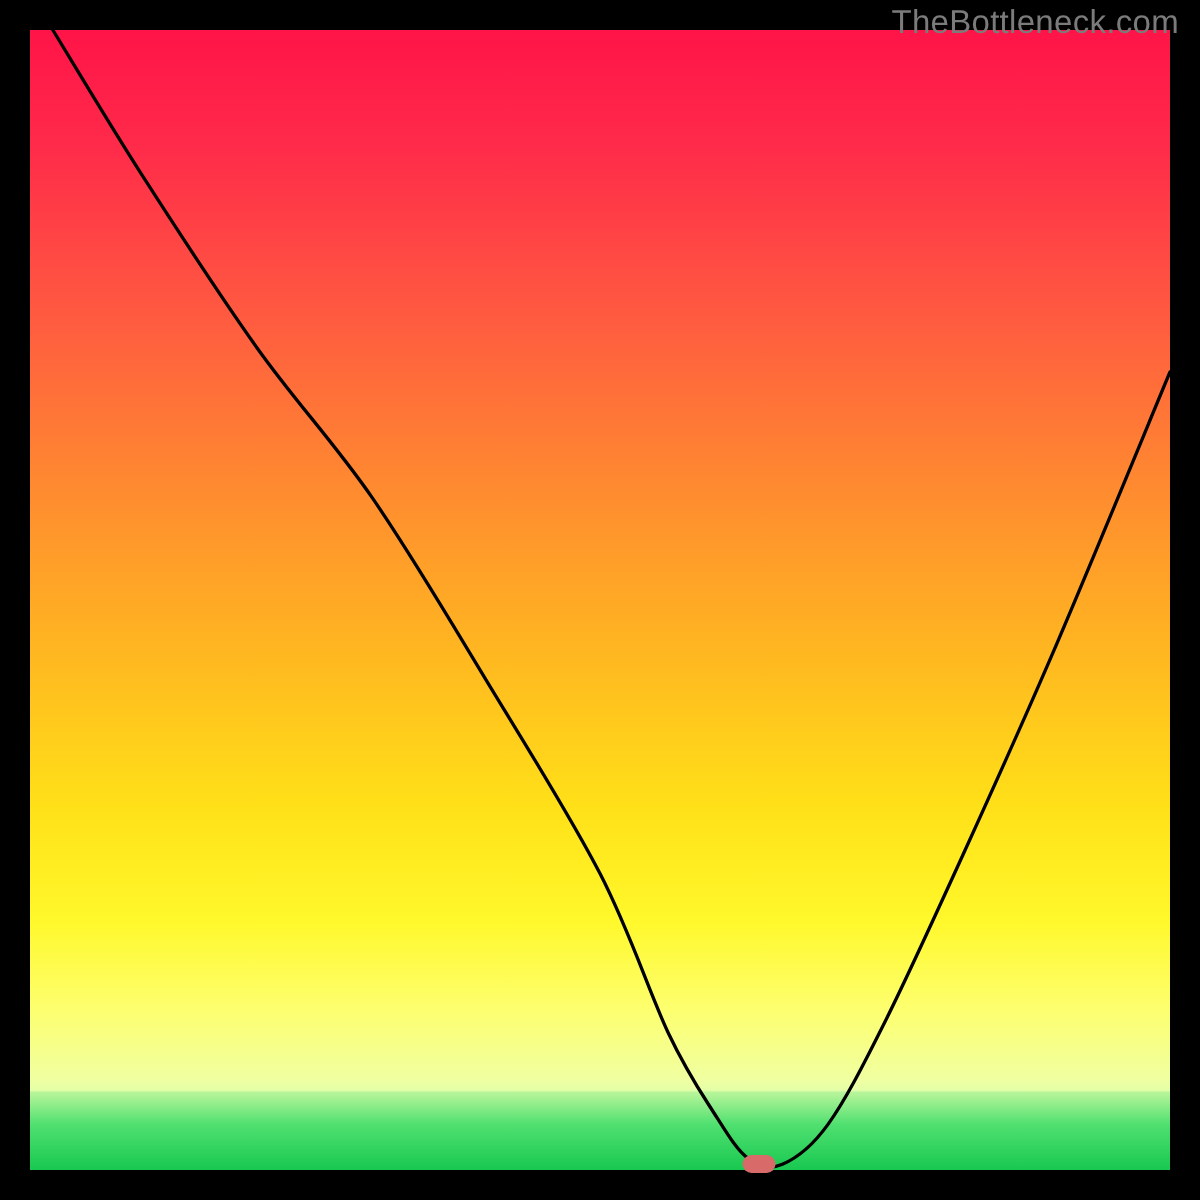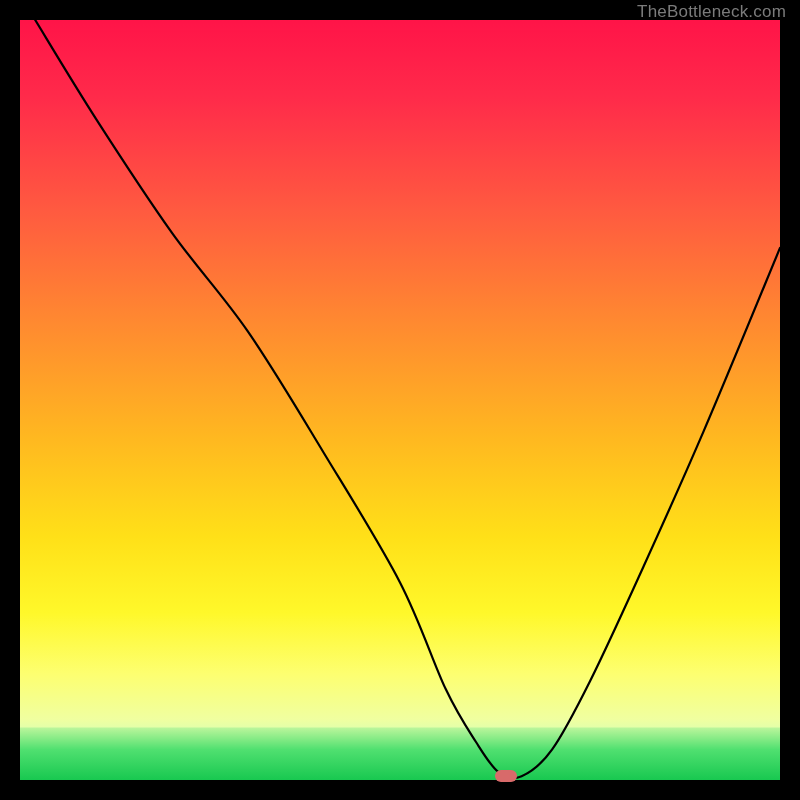--- a/index.html
+++ b/index.html
@@ -46,21 +46,21 @@
         #fdff70 86%,
         #f0ffa0 92%,
         #d8ffb0 94%
       );
   }
   .watermark {
     position: absolute;
     top: 2px;
     right: 14px;
     color: #7b7b7b;
-    font-size: 17px;
+    font-size: 22px;
     font-weight: 500;
     letter-spacing: 0.2px;
     user-select: none;
   }
   .curve {
     position: absolute;
     left: 20px;
     top: 20px;
     width: 760px;
     height: 760px;

